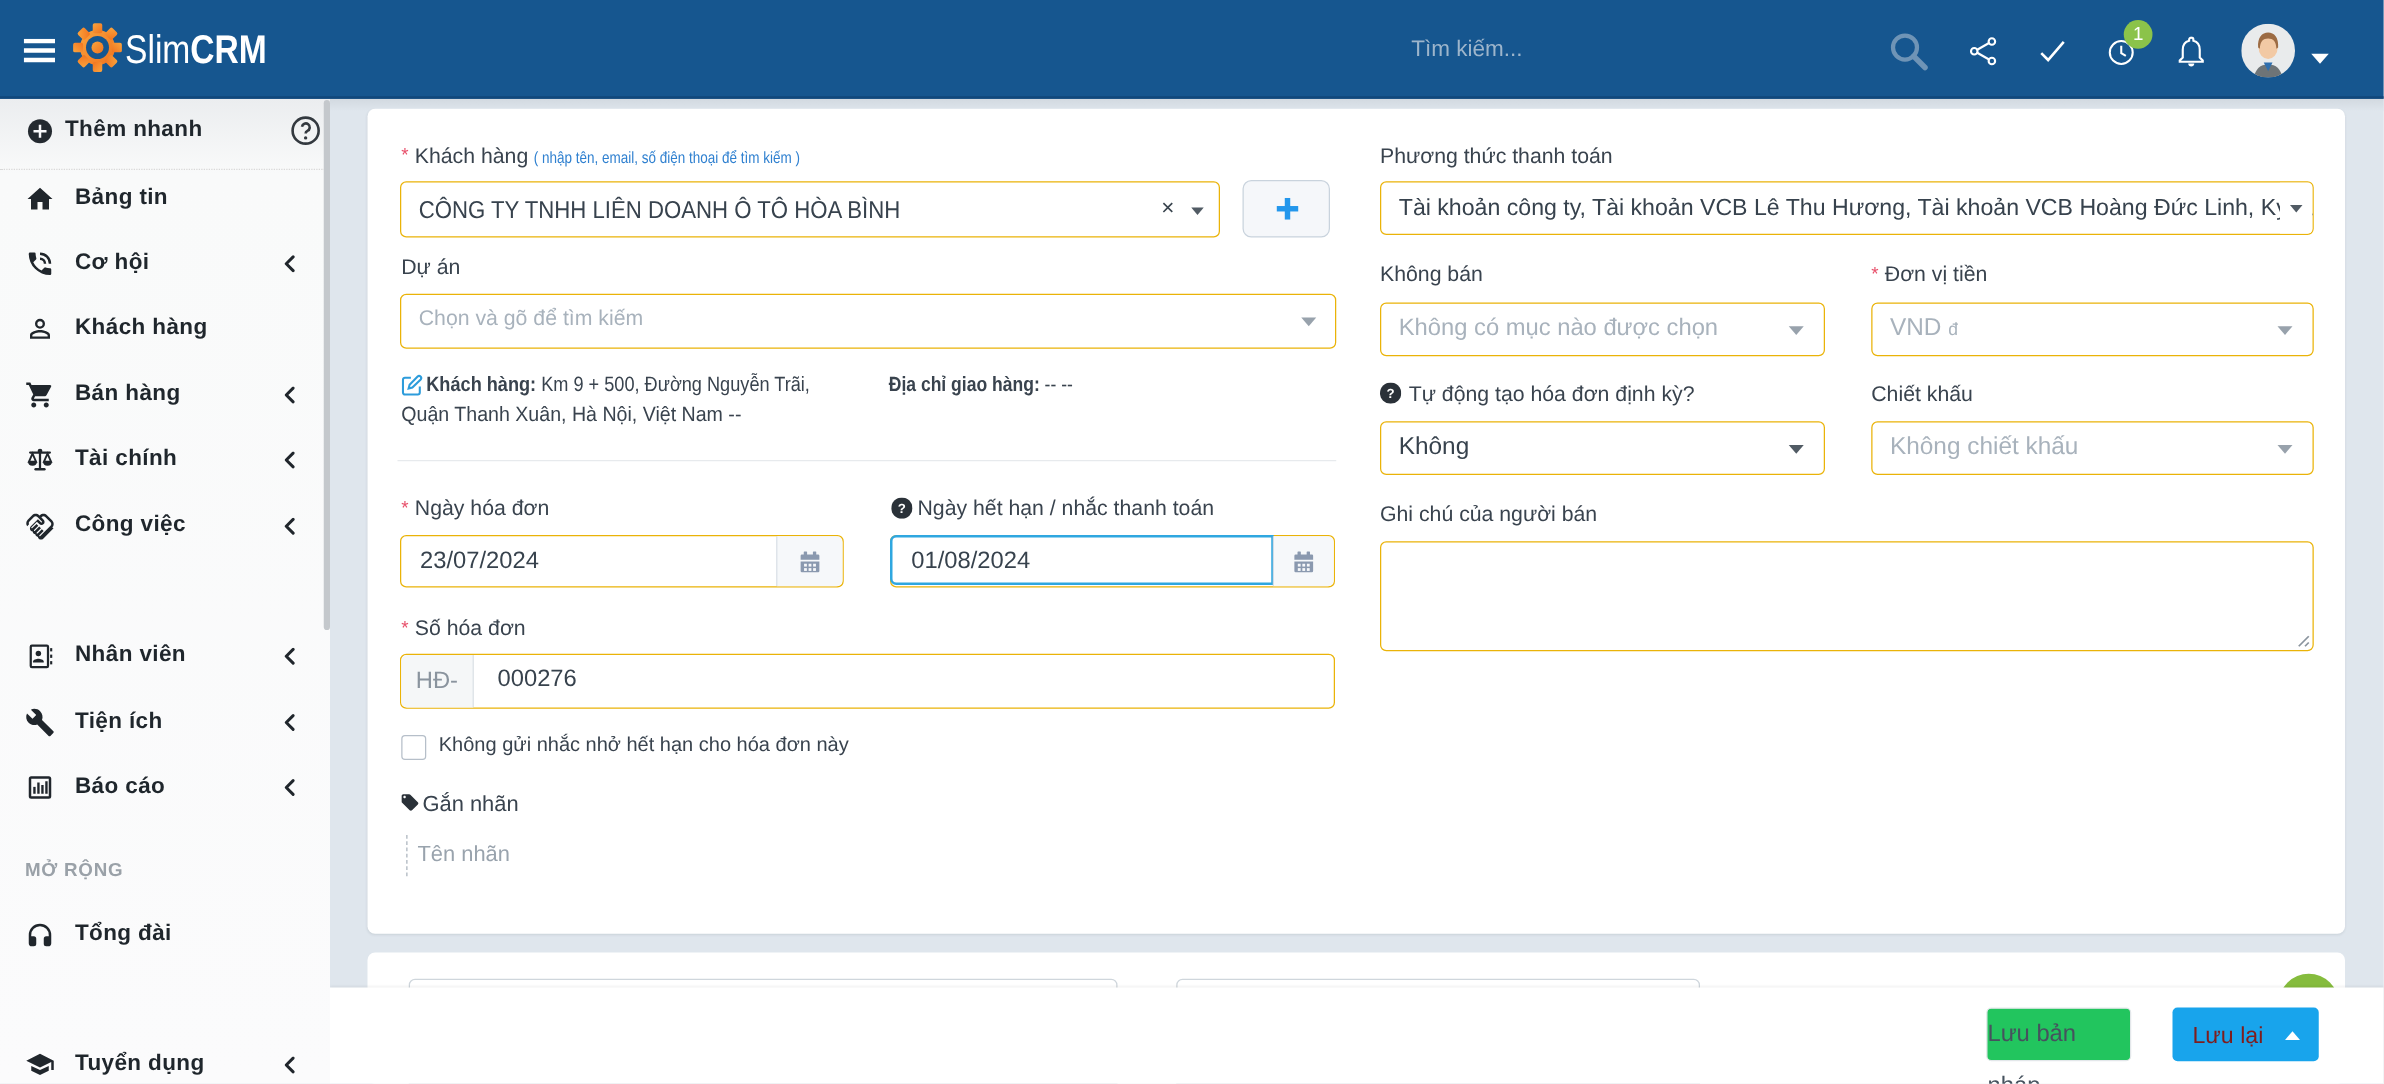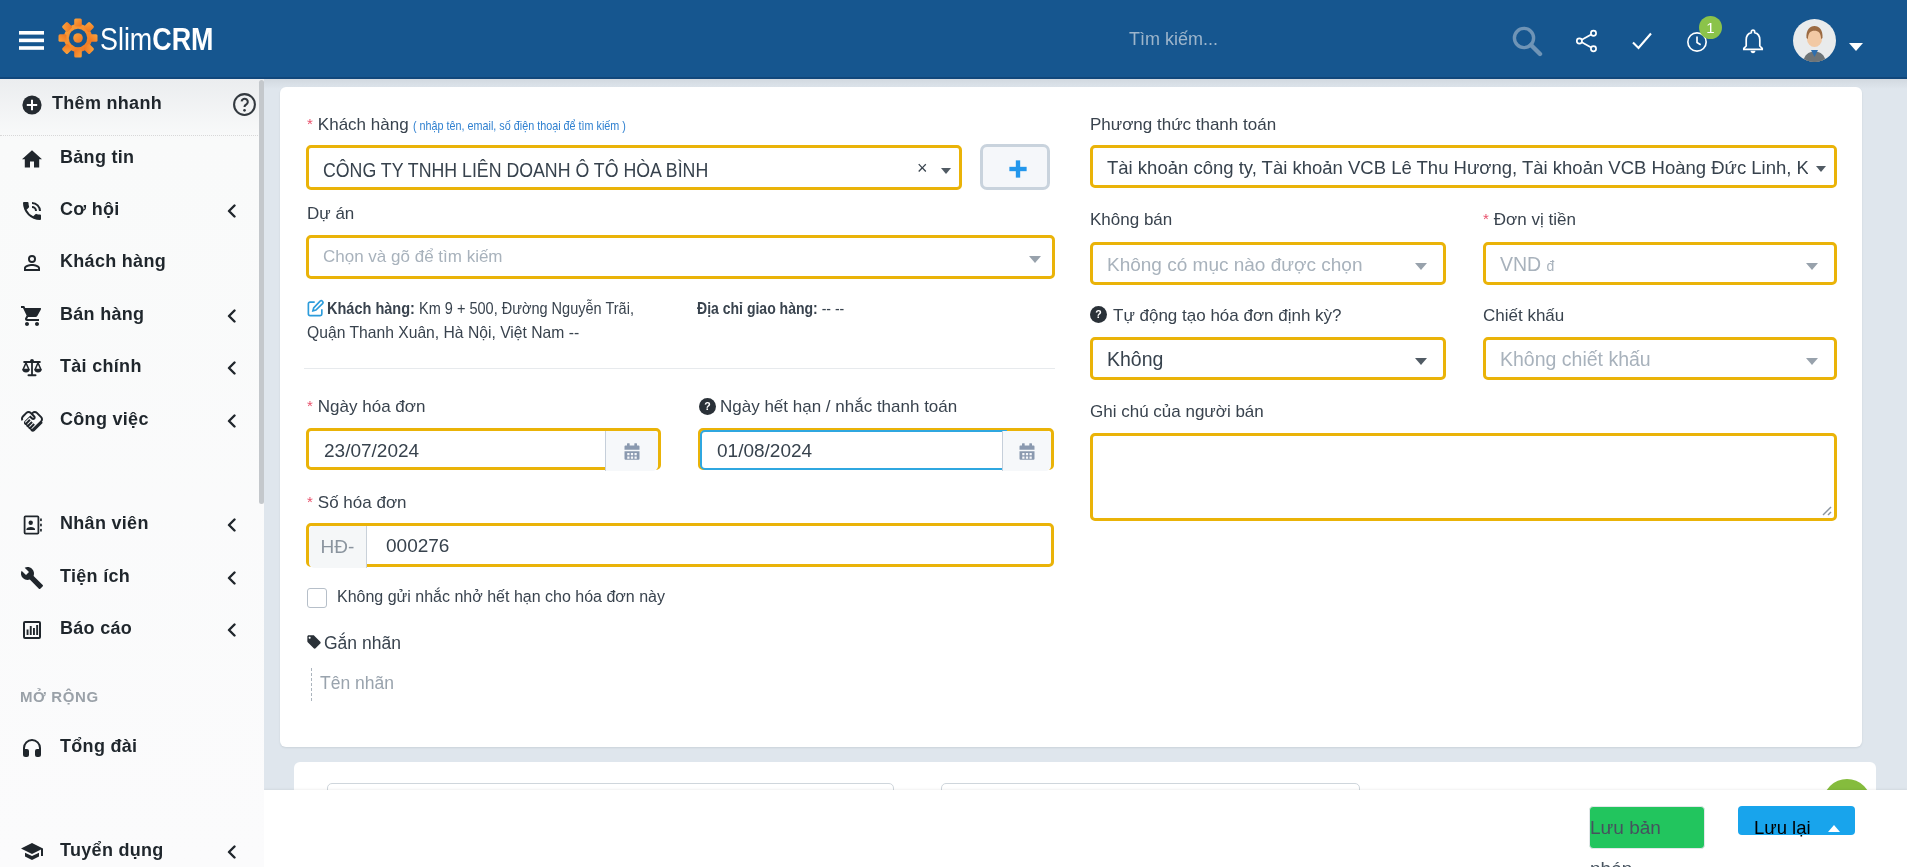--- a/index.html
+++ b/index.html
@@ -14,33 +14,33 @@
 #sidebar{position:absolute;left:0;top:79px;width:264px;height:788px;background:linear-gradient(#EBEDEF 0,#F9FAFA 60px,#FBFBFC 100%);z-index:40}
 #sbthumb{position:absolute;left:259px;top:80px;width:5px;height:424px;background:#C4C8CC;border-radius:3px;z-index:45}
 .mi{position:absolute;left:0;width:264px;height:40px}
 .mi svg.ic{position:absolute;left:20px;top:8px}
 .mi span{position:absolute;left:60px;top:8px;font-size:18px;font-weight:bold;color:#1F262C;letter-spacing:.3px}
 .mi svg.ch{position:absolute;left:225px;top:13px}
 #mr{position:absolute;left:20px;top:609px;font-size:15px;font-weight:bold;color:#9AA1A8;letter-spacing:.6px}
 #dotline{position:absolute;left:0;top:56px;width:264px;border-top:1px dotted #D8D8D8}
 
 #bgshade{position:absolute;left:264px;top:79px;width:1643px;height:10px;background:linear-gradient(#D2D9E0,#DFE6ED);z-index:1}
-#card1{position:absolute;left:280px;top:87px;width:1582px;height:660px;background:#fff;border-radius:6px;box-shadow:0 1px 2px rgba(60,70,80,.12);z-index:2}
+#card1{position:absolute;left:294px;top:87px;width:1582px;height:660px;background:#fff;border-radius:6px;box-shadow:0 1px 2px rgba(60,70,80,.12);z-index:2}
 #card2{position:absolute;left:294px;top:762px;width:1582px;height:105px;background:#fff;border-radius:6px;z-index:2}
 .lbl{position:absolute;font-size:17px;color:#39434E;white-space:nowrap}
 .req{color:#E8506B;font-size:15px;margin-right:5px;vertical-align:1px}
-.inp{position:absolute;background:#fff;border:3px solid #eab308;border-radius:5px}
+.inp{position:absolute;background:#fff;border:1px solid #eab308;border-radius:5px}
 .ph{color:#A8B2BC}
 .caret{position:absolute;width:0;height:0;border-left:6px solid transparent;border-right:6px solid transparent;border-top:7px solid #98A2AC}
 .caretd{border-top-color:#515B64}
 
 #fab{z-index:5;position:absolute;left:1823px;top:779px;width:48px;height:48px;border-radius:50%;background:#85BC3D;z-index:3}
 #bottombar{position:absolute;left:264px;top:790px;width:1643px;height:77px;background:#fff;box-shadow:0 -1px 2px rgba(0,0,0,.06);z-index:10}
 #btndraft{z-index:11;position:absolute;left:1589px;top:806px;width:116px;height:43px;background:#22c55e;border:1px solid #E3E7EA;border-radius:4px;font-size:19px;color:#46525E;text-align:left;line-height:41px}
-#btnsave{z-index:11;position:absolute;left:1738px;top:806px;width:117px;height:29px;background:#18A4EC;border-radius:4px;font-size:19px;color:#000000;line-height:43px}
+#btnsave{z-index:11;position:absolute;left:1738px;top:806px;width:117px;height:43px;background:#18A4EC;border-radius:4px;font-size:19px;color:#7f1d1d;line-height:43px}
 #btnsave span{position:absolute;left:16px;top:0;font-size:18.5px}
 #btnsave .up{position:absolute;left:90px;top:19px;width:0;height:0;border-left:6px solid transparent;border-right:6px solid transparent;border-bottom:7px solid #fff}
 </style>
 </head>
 <body>
 
 <div id="topbar">
 
   <svg class="abs" style="left:19px;top:31px" width="25" height="20" viewBox="0 0 25 20">
     <rect x="0" y="0" width="25" height="3.6" fill="#fff"></rect>

